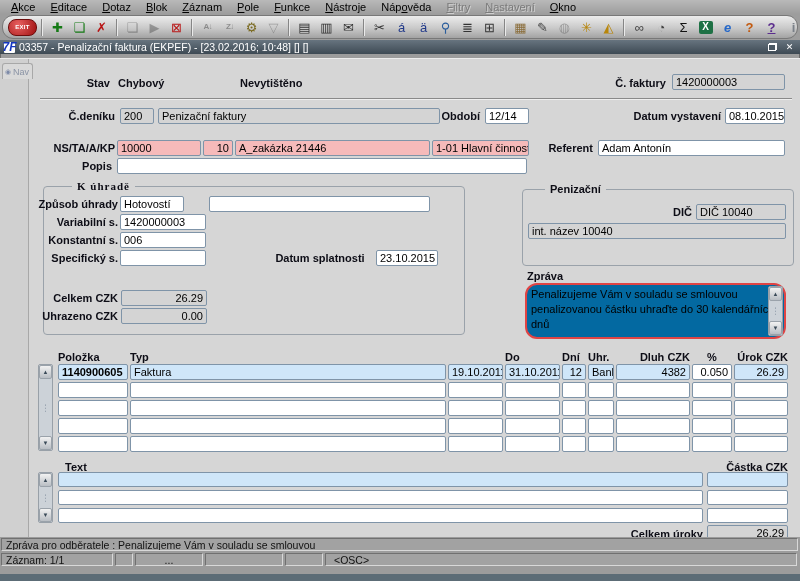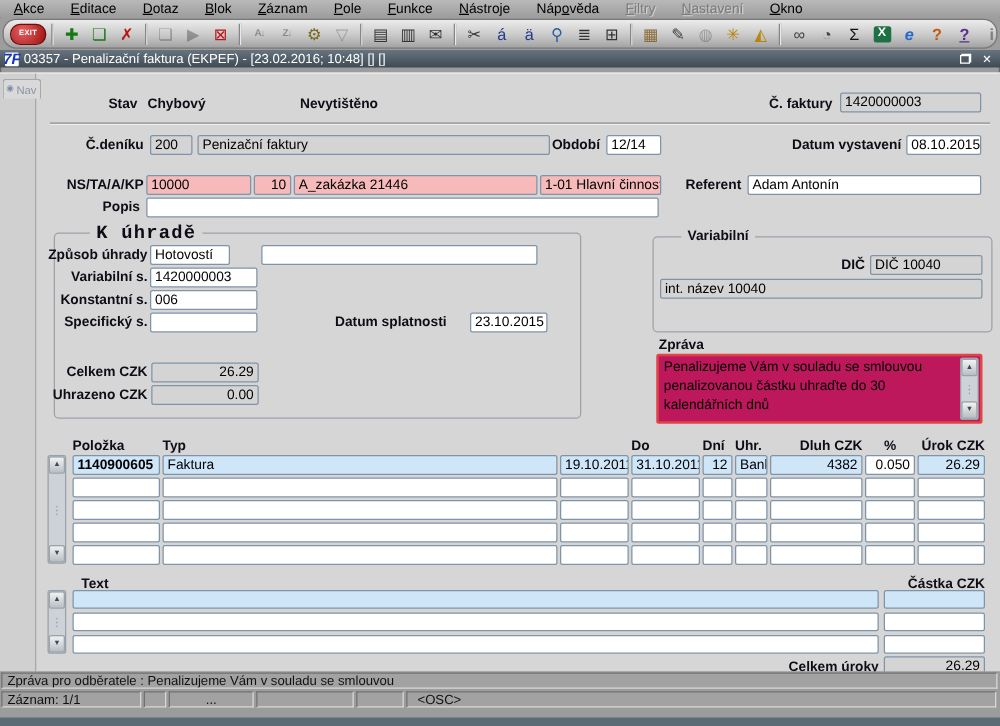--- a/index.html
+++ b/index.html
@@ -2,21 +2,21 @@
 <html><head>
 <meta charset="utf-8">
 <style>
   html,body{margin:0;padding:0}
   body{
     width:800px;height:581px;position:relative;overflow:hidden;
     font-family:"Liberation Sans",sans-serif;font-size:11px;color:#000;
     background:#9c9c9c;box-shadow:inset 0 0 0 1px #6a6a6a;
   }
   
-  .menubar{height:14px;display:flex;align-items:center;padding-left:4px;gap:7px;
+  .menubar{height:14px;display:flex;align-items:center;padding-left:4px;gap:1px;
     background:linear-gradient(#b9b9b9,#9d9d9d);}
   .menu-item{padding:1px 7px;white-space:nowrap;cursor:default}
   .menu-item.disabled{color:#7b7b7b;text-shadow:1px 1px 0 #cfcfcf}
   
   .toolbar{height:26px;position:relative;background:#9d9d9d}
   .tb-strip{position:absolute;left:2px;right:2px;top:1px;height:22px;border-radius:11px;
     background:linear-gradient(#ececec 0%,#c9c9c9 55%,#a3a3a3 100%);
     border:1px solid #787878;display:flex;align-items:center;padding:0 5px;gap:1px;}
   .exit-btn{width:27px;height:15px;border-radius:8px;flex:0 0 auto;
     background:radial-gradient(circle at 35% 30%,#e86060,#9e0f0f);
@@ -53,23 +53,23 @@
   .fld{position:absolute;height:16px;background:#fff;border:1px solid #7f94a8;border-radius:2px;
     line-height:14px;padding:0 3px;box-sizing:border-box;overflow:hidden;white-space:nowrap}
   .fld.gray{background:#d4d4d4}
   .fld.pink{background:#f6baba}
   .fld.blue{background:#cfe6f9}
   .fld.num{text-align:right}
   .hline{position:absolute;height:1px;background:#8a8a8a;border-bottom:1px solid #efefef}
   .grp{position:absolute;border:1px solid #9aa2aa;border-radius:4px}
   .grp-title{position:absolute;top:-7px;background:#d6d6d6;padding:0 5px;font-weight:bold;
     color:#0d0d16;line-height:13px;white-space:nowrap}
-  .grp-title.mono{font-family:Liberation Mono, monospace;font-size:15px;letter-spacing:1px}
-  .msgbox{position:absolute;background:#be185d;border:2px solid #e04444;border-radius:2px;
-    padding:2px 22px 2px 4px;line-height:15px;box-sizing:border-box}
+  .grp-title.mono{font-family:Liberation Serif, serif;font-size:11px;letter-spacing:1px}
+  .msgbox{position:absolute;background:#0369a1;border:2px solid #e04444;border-radius:12px;
+    padding:2px 7px 2px 4px;line-height:15px;box-sizing:border-box}
   .vsb{position:absolute;width:15px;border:1px solid #98a0a8;border-radius:2px;background:#ccd2d8;
     display:flex;flex-direction:column;box-sizing:border-box}
   .vsb-btn{height:12px;background:linear-gradient(#f2f2f2,#b9bec4);border:1px solid #9aa2aa;border-radius:2px;
     display:flex;align-items:center;justify-content:center;font-size:6px;color:#3a4a58;flex:0 0 auto}
   .vsb-track{flex:1;display:flex;align-items:center;justify-content:center;color:#8a97a5;font-size:9px}
   .th{position:absolute;font-weight:bold;color:#0d0d16;line-height:13px;white-space:nowrap}
   
   .statusbar{position:absolute;left:0;right:0;bottom:0;height:44px;background:#9c9c9c}
   .sseg{position:absolute;height:13px;background:#a2a2a2;line-height:13px;white-space:nowrap;overflow:hidden;
     border-top:1px solid #707070;border-left:1px solid #707070;
@@ -194,29 +194,29 @@
     </div>
     <div class="lbl" style="left:2px;top:137px;width:88px;text-align:right">Způsob úhrady</div>
     <div class="fld" style="left:92px;top:137px;width:64px">Hotovostí</div>
     <div class="fld" style="left:181px;top:137px;width:221px"></div>
     <div class="lbl" style="left:2px;top:155px;width:88px;text-align:right">Variabilní s.</div>
     <div class="fld" style="left:92px;top:155px;width:86px">1420000003</div>
     <div class="lbl" style="left:2px;top:173px;width:88px;text-align:right">Konstantní s.</div>
     <div class="fld" style="left:92px;top:173px;width:86px">006</div>
     <div class="lbl" style="left:2px;top:191px;width:88px;text-align:right">Specifický s.</div>
     <div class="fld" style="left:92px;top:191px;width:86px"></div>
-    <div class="lbl" style="left:240px;top:191px;width:104px;text-align:left">Datum splatnosti</div>
+    <div class="lbl" style="left:240px;top:191px;width:104px;text-align:center">Datum splatnosti</div>
     <div class="fld" style="left:348px;top:191px;width:62px">23.10.2015</div>
     <div class="lbl" style="left:2px;top:231px;width:88px;text-align:right">Celkem CZK</div>
     <div class="fld gray num" style="left:93px;top:231px;width:86px">26.29</div>
     <div class="lbl" style="left:2px;top:249px;width:88px;text-align:right">Uhrazeno CZK</div>
     <div class="fld gray num" style="left:93px;top:249px;width:86px">0.00</div>
 
     <div class="grp" style="left:494px;top:130px;width:270px;height:75px">
-      <div class="grp-title" style="left:22px">Variabilní</div>
+      <div class="grp-title" style="left:22px">Penizační</div>
     </div>
     <div class="lbl" style="left:600px;top:145px;width:64px;text-align:right">DIČ</div>
     <div class="fld gray" style="left:668px;top:145px;width:90px">DIČ 10040</div>
     <div class="fld gray" style="left:500px;top:164px;width:258px">int. název 10040</div>
 
     <div class="lbl" style="left:499px;top:209px">Zpráva</div>
     <div class="msgbox" style="left:497px;top:224px;width:261px;height:56px">
       <div>Penalizujeme Vám v souladu se smlouvou</div>
       <div>penalizovanou částku uhraďte do 30 kalendářních dnů</div>
     <div class="vsb" style="right: 1px; top: 1px; height: 50px;">

